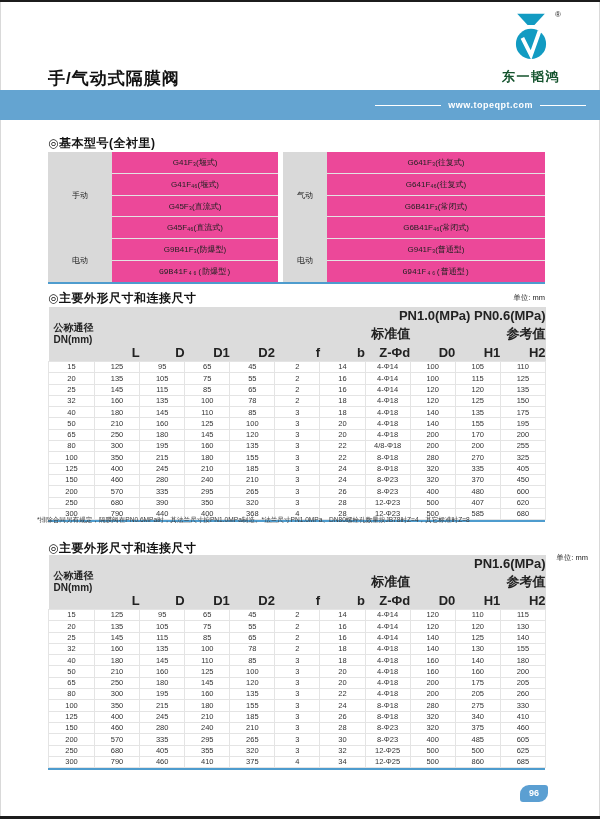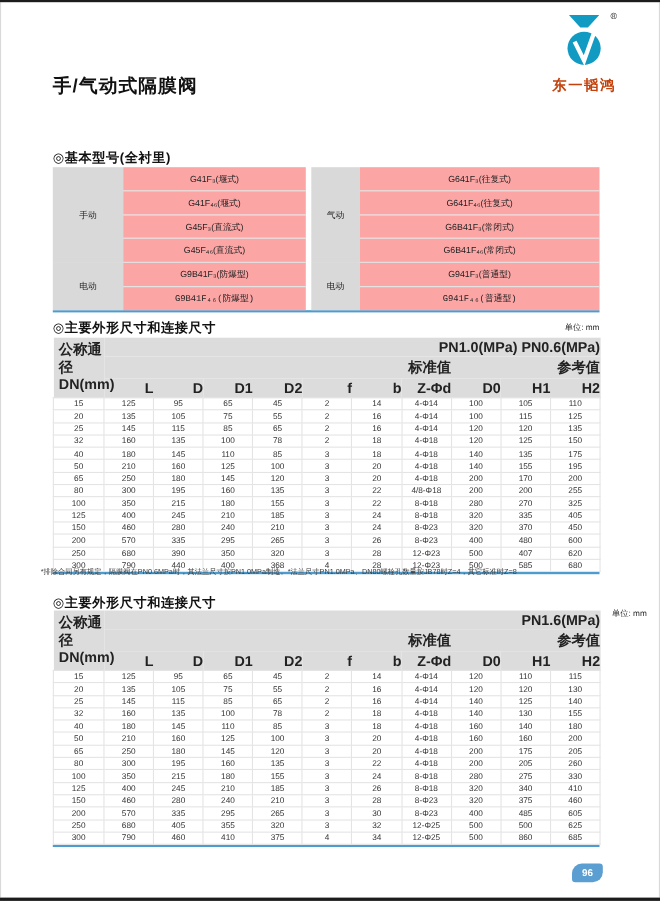--- a/index.html
+++ b/index.html
@@ -7,44 +7,44 @@
   .page{
     position:relative; width:600px; height:819px; margin:0 auto; background:#fff;
     border-top:2px solid #1c1c1c; border-bottom:3px solid #1c1c1c; overflow:hidden;
     box-shadow: inset 1px 0 0 #d9d9d9, inset -1px 0 0 #d9d9d9;
   }
   
   .page-title{ position:absolute; left:48px; top:36px; font-size:17px; font-weight:bold; color:#111; letter-spacing:1px;margin-top:29px; }
   .logo-block{ position:absolute; right:24px; top:10px; width:90px; text-align:center; }
   .logo-svg-wrap{ position:relative; display:inline-block; }
   .reg-mark{ position:absolute; top:-2px; right:-9px; font-size:8px; color:#222; }
-  .brand-name{ font-size:13px; font-weight:bold; color:#c2410c; letter-spacing:1.5px; margin-top:2px; }
+  .brand-name{ font-size:13px; font-weight:bold; color:#14532d; letter-spacing:1.5px; margin-top:2px; }
   
   .banner{ position:absolute; left:0; top:88px; width:600px; height:30px; background:#64A4D1; }
   .banner-inner{ position:absolute; right:14px; top:0; height:30px; display:flex; align-items:center; gap:7px; }
   .banner-line{ height:1px; background:#fff; }
   .banner-line.l{ width:66px; } .banner-line.r{ width:46px; }
   .website{ color:#fff; font-size:9px; font-weight:bold; letter-spacing:.5px; }
   
   .sec-title{ position:absolute; left:48px; font-size:12px; font-weight:bold; color:#111; letter-spacing:.5px; }
   .unit-label{ position:absolute; font-size:7.5px; color:#222; }
   
   .models-wrap{ position:absolute; left:48px; top:150px; width:497px; display:flex; gap:5px; border-bottom:2px solid #4E9CCE; padding-bottom:0; }
   .models-table{ border-collapse:collapse; table-layout:fixed; height:130px; }
   .models-table.left{ width:230px; } .models-table.right{ width:262px; }
   .models-table td{ font-size:8px; color:#222; text-align:center; vertical-align:middle; }
   .models-table td.group-label{ background:#D9D9D9; width:64px; }
   .models-table.right td.group-label{ width:44px; }
-  .models-table td.model-cell{ background:#fca5a5; border-bottom:1px solid #e3e3e3; }
+  .models-table td.model-cell{ background:#ec4899; border-bottom:1px solid #e3e3e3; }
   .models-table tr:last-child td.model-cell{ border-bottom:none;font-family:Liberation Mono, monospace; }
   
   .dim-wrap{ position:absolute; left:48px; width:497px; border-bottom:2px solid #4E9CCE; }
   .dim-table{ border-collapse:collapse; table-layout:fixed; width:497px; }
   .dim-table thead th{ background:#DCDCDC; font-size:13px; font-weight:bold; color:#222; padding:1px 0; text-align:right; }
-  .dim-table thead th.dn-head{ text-align:left; padding-left:5px; font-size:13px; line-height:1.25; }
+  .dim-table thead th.dn-head{ text-align:left; padding-left:5px; font-size:10px; line-height:1.25; }
   .dim-table thead tr.pn-row th{ height:11px; }
   .dim-table thead tr.grp-row th{ height:10px; }
   .dim-table thead tr.col-row th{ height:12px; }
   .dim-table tbody td{ font-size:7.5px; color:#333; text-align:center; border:1px solid #e4e4e4; height:11.3px; padding:0; line-height:1; }
   .footnote{ position:absolute; left:37px; top:514px; font-size:6.6px; color:#3a3a3a; white-space:nowrap; letter-spacing:0; }
   
   .page-badge{ position:absolute; right:52px; top:783px; width:28px; height:17px; background:#5B9FD2;
     color:#fff; font-size:9px; font-weight:bold; text-align:center; line-height:17px;
     border-radius:9px 3px 9px 3px; }
 </style>
@@ -60,20 +60,27 @@
       <svg width="42" height="50" viewBox="0 0 48 58">
         <path d="M8 2 L40 2 L28 15 L20 15 Z" fill="#129BC2"></path>
         <circle cx="24" cy="37" r="17.5" fill="#129BC2"></circle>
         <path d="M14 30 L24 50 L34 22" stroke="#ffffff" stroke-width="4.5" fill="none"></path>
       </svg>
       <span class="reg-mark">®</span>
     </div>
     <div class="brand-name">东一韬鸿</div>
   </div>
 
+  <div class="banner">
+    <div class="banner-inner">
+      <span class="banner-line l"></span>
+      <span class="website">www.topeqpt.com</span>
+      <span class="banner-line r"></span>
+    </div>
+  </div>
 
   <div class="sec-title" style="top:133px;">◎基本型号(全衬里)</div>
 
   <div class="models-wrap">
     <table class="models-table left">
       <tbody>
         <tr>
           <td class="group-label" rowspan="4">手动</td>
           <td class="model-cell">G41F₃(堰式)</td>
         </tr>

